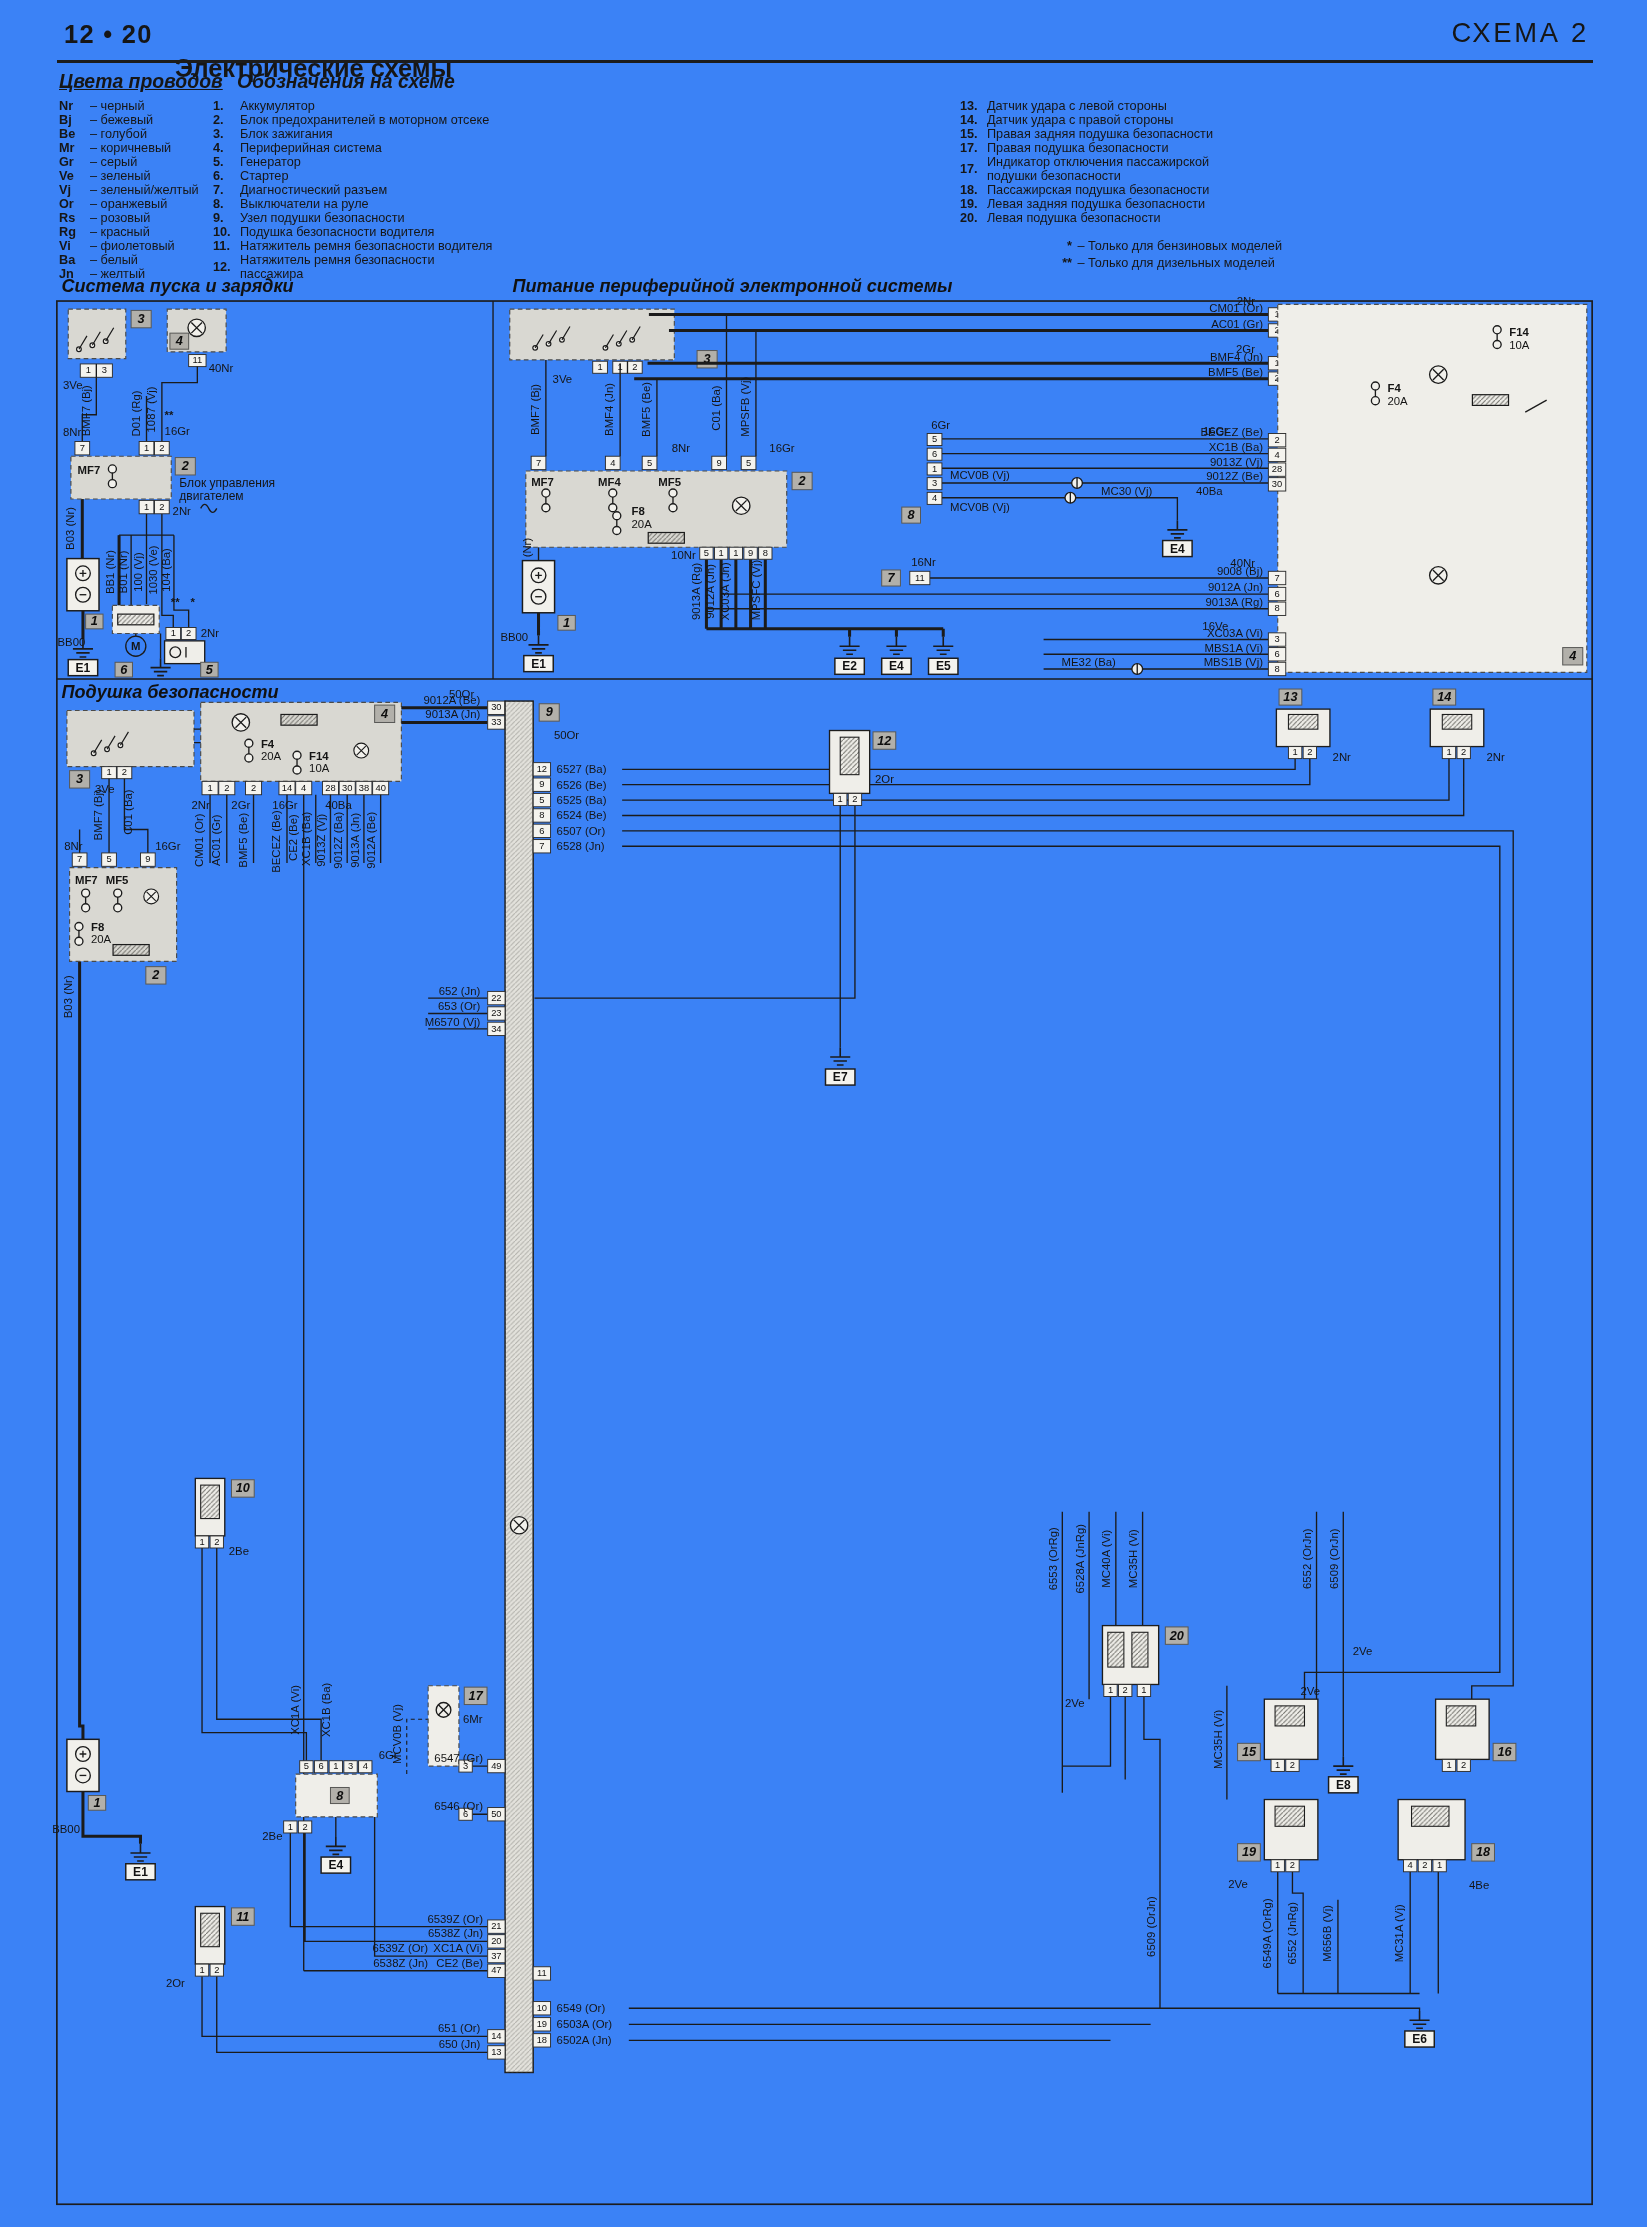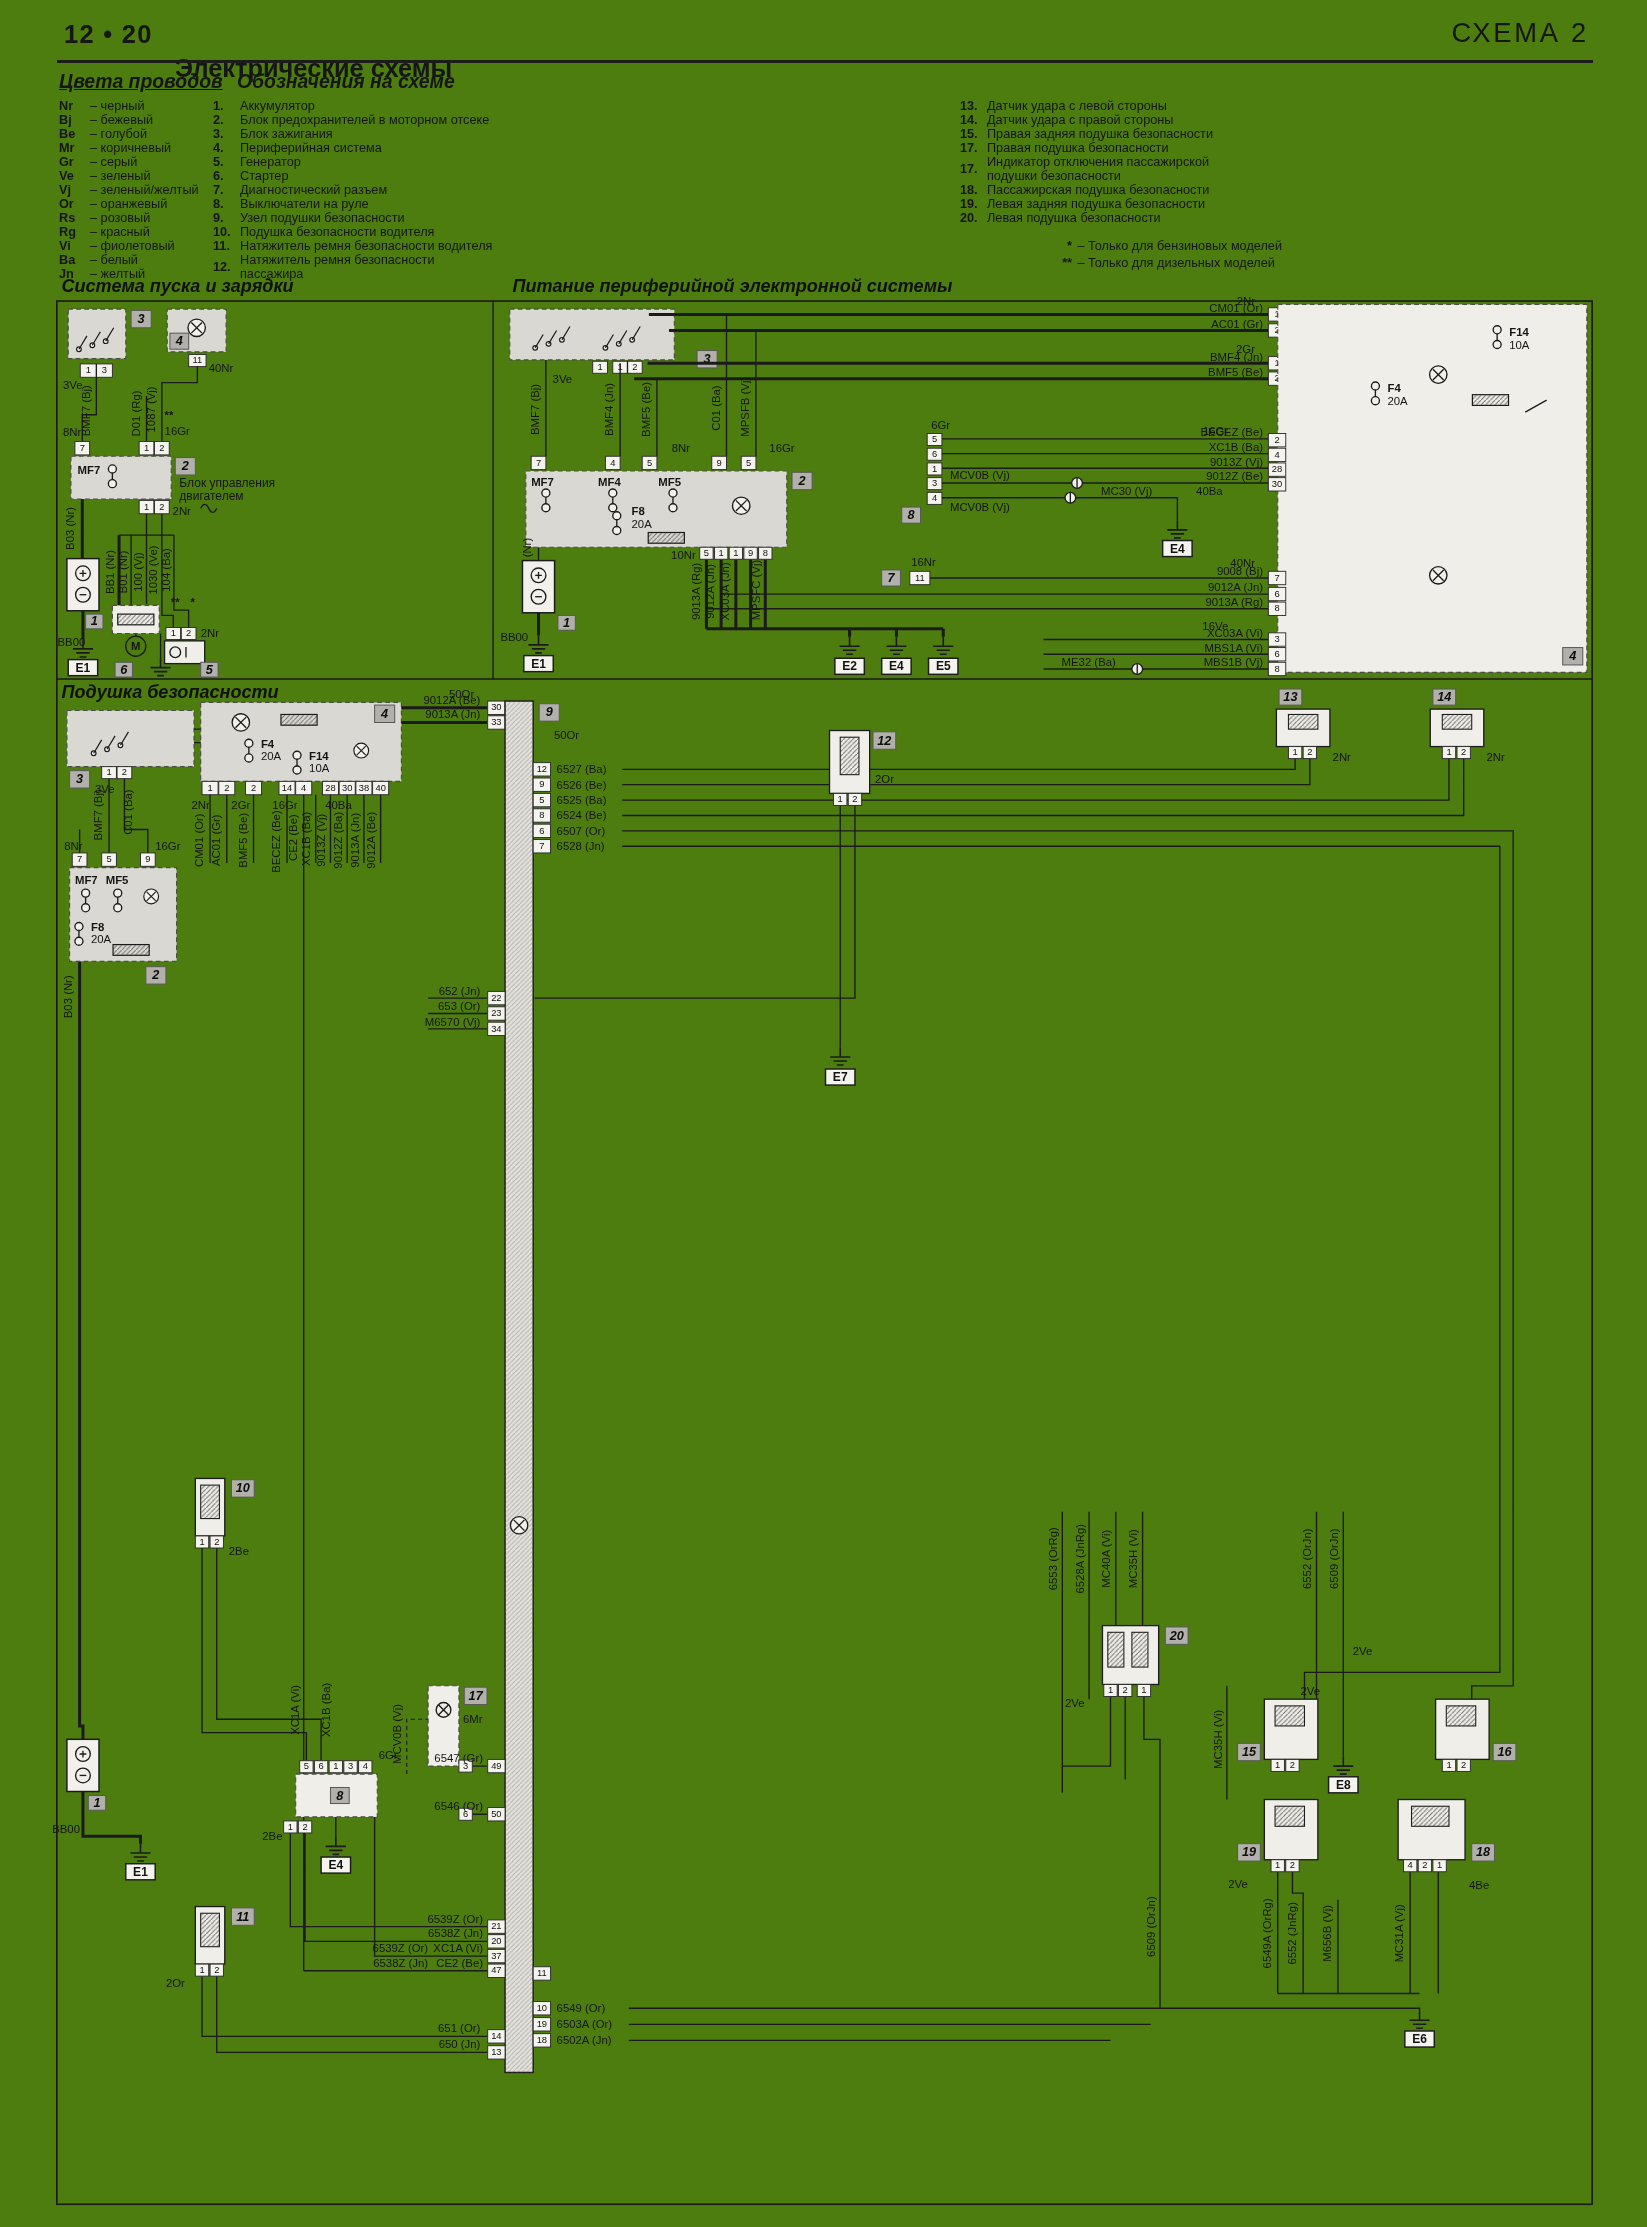--- a/index.html
+++ b/index.html
@@ -1,16 +1,16 @@
 <!DOCTYPE html>
 <html style="font-size:10.7px"><head>
 <meta charset="utf-8">
 <style>
   html,body{margin:0;padding:0;background:#8a8a88;}
-  .page{position:relative;width:1647px;height:2227px;background:#4d7c0f;font-family:"Liberation Sans",sans-serif;color:#161616;overflow:hidden;}
+  .page{position:relative;width:1647px;height:2227px;background:#3b82f6;font-family:"Liberation Sans",sans-serif;color:#161616;overflow:hidden;}
   .abs{position:absolute;}
   
   .pgnum{left:64px;top:20px;font-size:25.4px;font-weight:bold;letter-spacing:1.3px;}
   .htitle{left:175px;top:20px;font-size:25.4px;font-weight:bold;margin-top:34px;}
   .hschema{right:58px;top:17.4px;font-size:27.4px;font-weight:normal;letter-spacing:2.7px;}
   .hrule{left:57px;top:60px;width:1536px;height:2.7px;background:#1c1c1c;}
   
   .ltitle{font-size:19.4px;font-weight:bold;font-style:italic;}
   .lt1{left:59px;top:70px;text-decoration:underline;}
   .lt2{left:213px;top:70px;margin-left:24px;}

